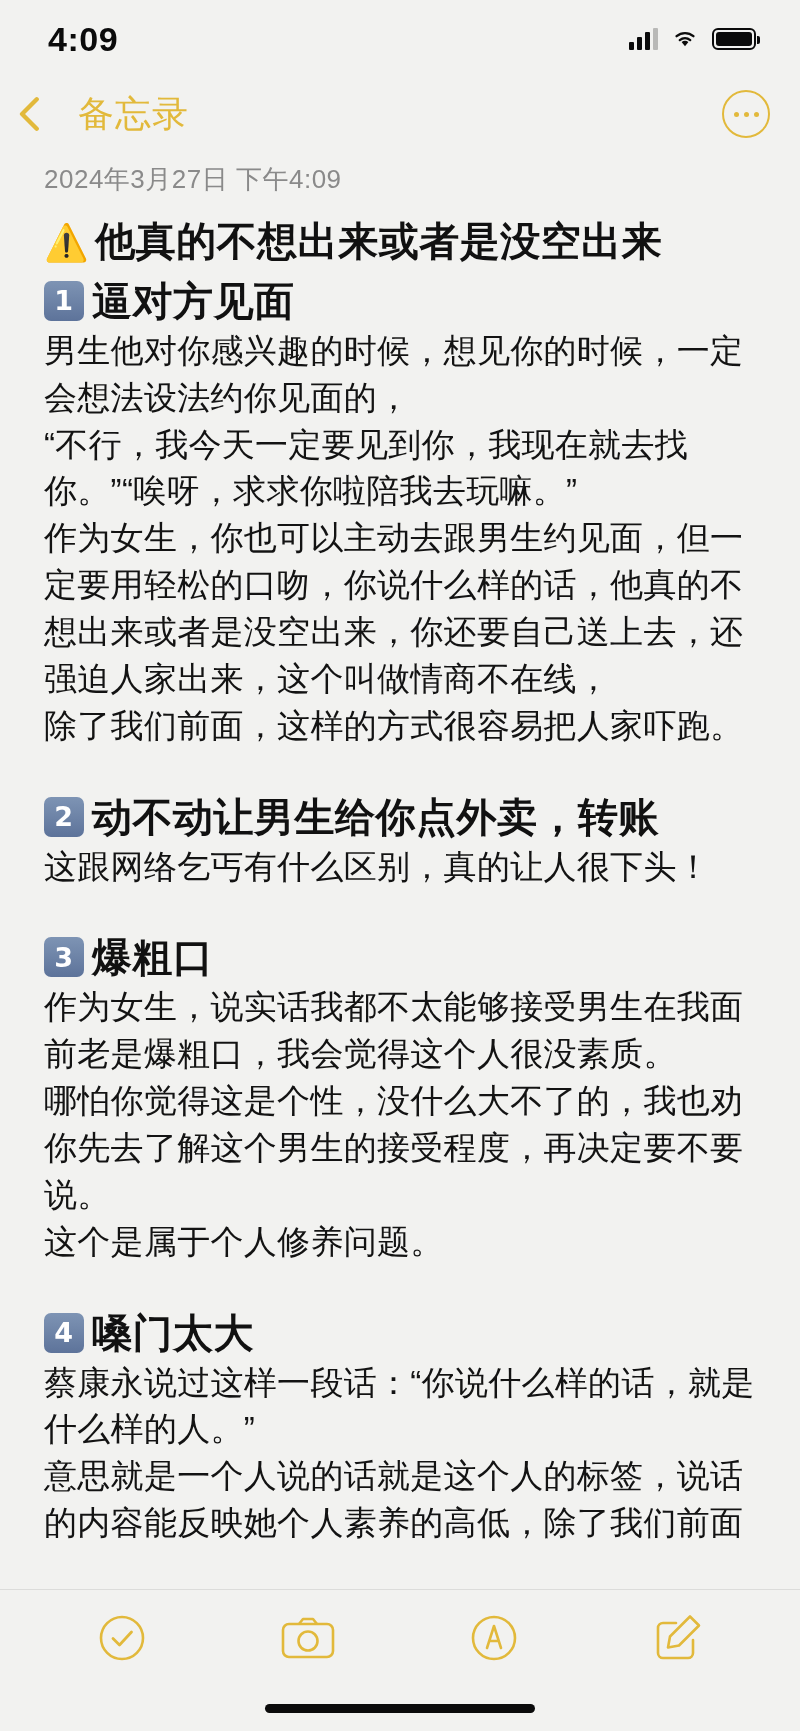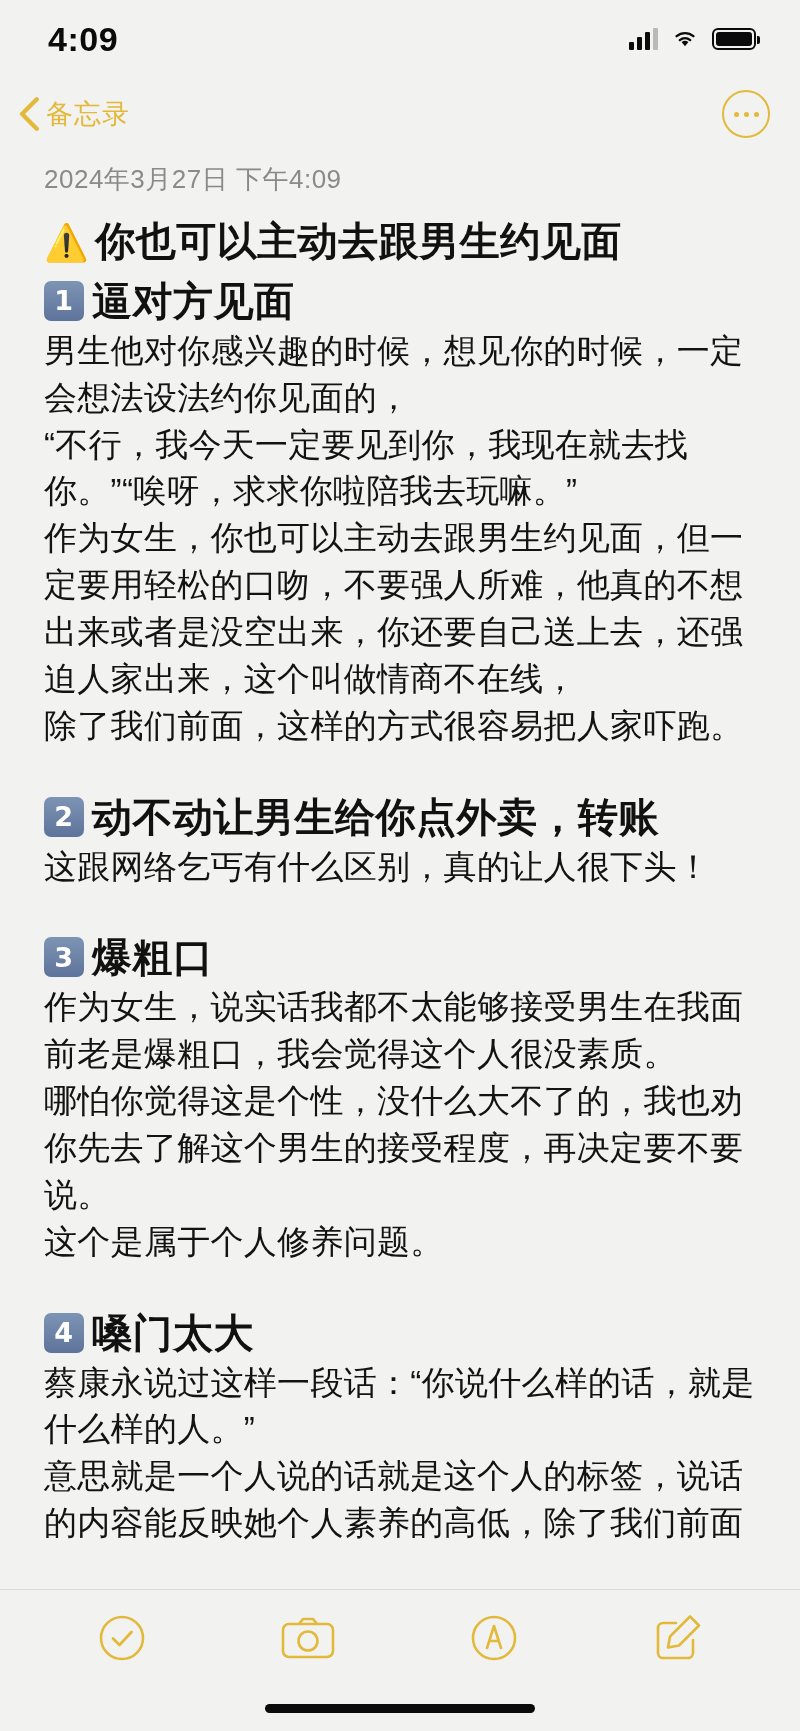--- a/index.html
+++ b/index.html
@@ -97,23 +97,24 @@
     align-items: center;
     gap: 6px;
     color: #e2b93b;
     cursor: pointer;
   }
   .chev {
     width: 22px;
     height: 34px;
   }
   .nav-back-label {
-    font-size: 27px;
+    font-size: 36px;
     color: #e2b93b;
     letter-spacing: 1px;
+    margin-left: 32px;
   }
   .more-btn {
     width: 48px;
     height: 48px;
     border-radius: 50%;
     border: 2.5px solid #e2b93b;
     display: flex;
     align-items: center;
     justify-content: center;
     gap: 5px;
@@ -249,30 +250,30 @@
         <i></i>
       </div>
   </div>
 
   <div class="note-scroll">
 
     <div class="note-date">2024年3月27日 下午4:09</div>
 
     <div class="h-title">
       <span class="warn-emoji">⚠️</span>
-      <span>你也可以主动去跟男生约见面</span>
+      <span>他真的不想出来或者是没空出来</span>
     </div>
 
     <div class="sec-head">
       <span class="numbox">1</span>
       <span>逼对方见面</span>
     </div>
     <div class="para">男生他对你感兴趣的时候，想见你的时候，一定会想法设法约你见面的，</div>
     <div class="para">“不行，我今天一定要见到你，我现在就去找你。”“唉呀，求求你啦陪我去玩嘛。”</div>
-    <div class="para">作为女生，你也可以主动去跟男生约见面，但一定要用轻松的口吻，不要强人所难，他真的不想出来或者是没空出来，你还要自己送上去，还强迫人家出来，这个叫做情商不在线，</div>
+    <div class="para">作为女生，你也可以主动去跟男生约见面，但一定要用轻松的口吻，你说什么样的话，他真的不想出来或者是没空出来，你还要自己送上去，还强迫人家出来，这个叫做情商不在线，</div>
     <div class="para">除了我们前面，这样的方式很容易把人家吓跑。</div>
 
     <div class="gap"></div>
 
     <div class="sec-head">
       <span class="numbox">2</span>
       <span>动不动让男生给你点外卖，转账</span>
     </div>
     <div class="para">这跟网络乞丐有什么区别，真的让人很下头！</div>
 

